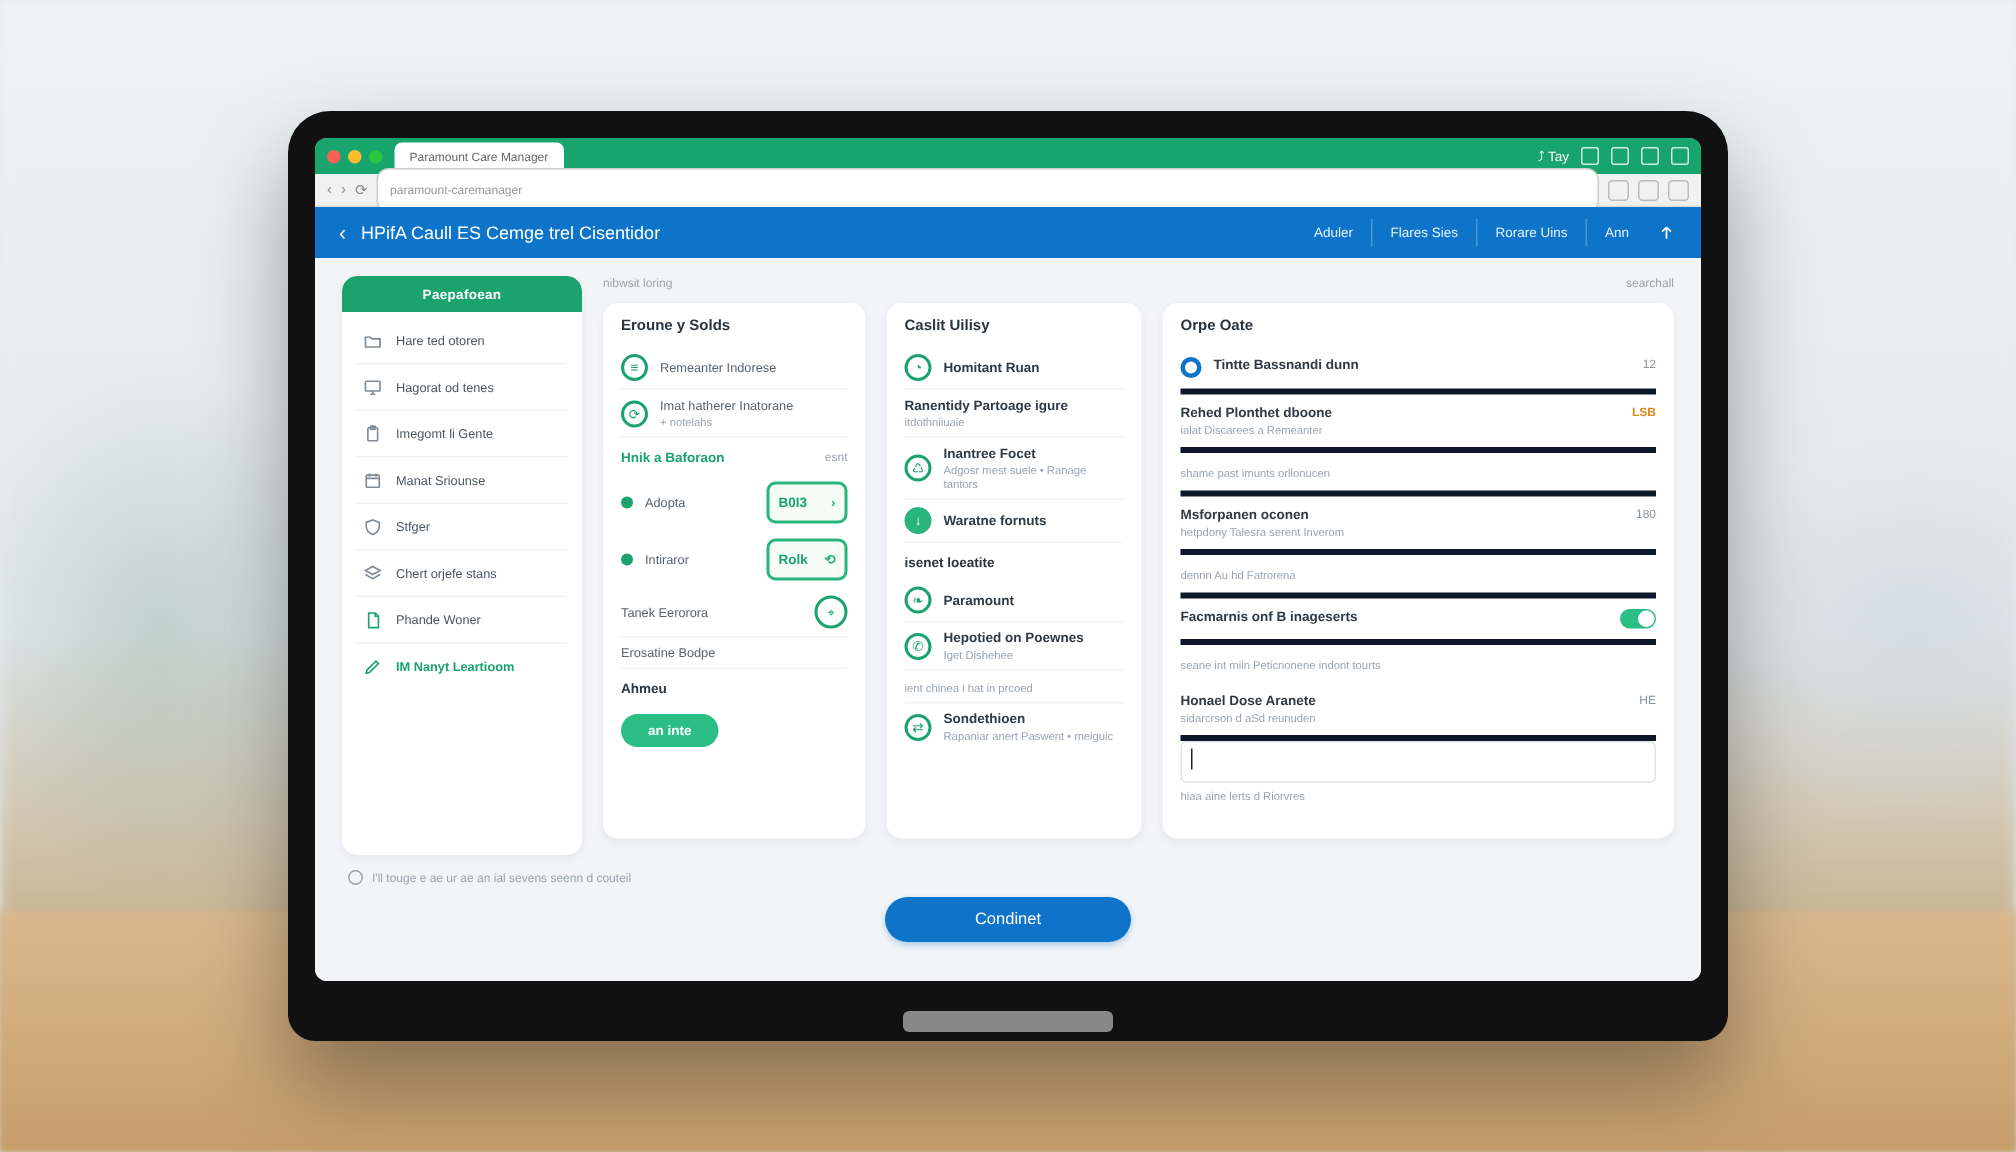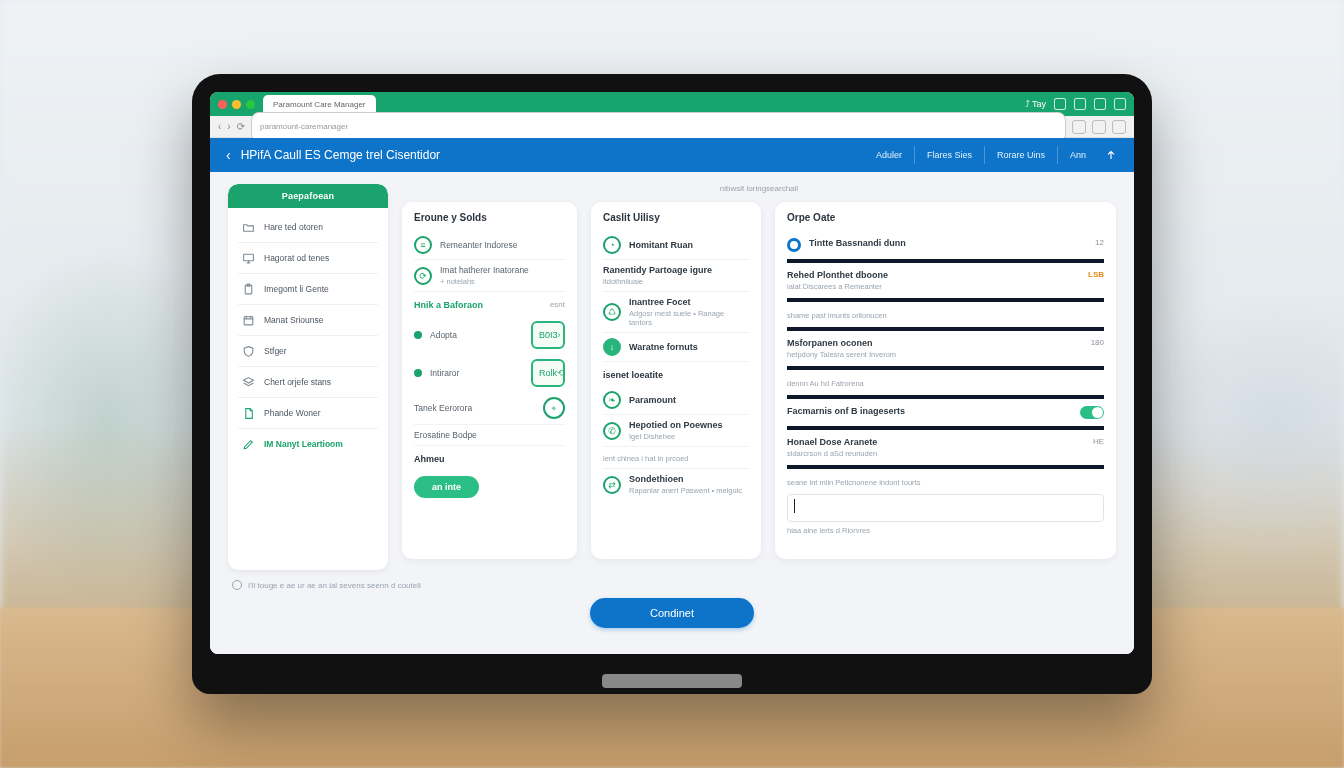--- a/index.html
+++ b/index.html
@@ -84,21 +84,21 @@
   .app-nav .share{ width:14px;height:14px; margin-left:6px;}
 
   
   .content{
     flex:1; padding:12px 18px 14px; display:grid;
     grid-template-columns: 160px 175px 1fr;
     grid-template-rows: 18px auto auto;
     column-gap:14px; row-gap:0;
     background:#f2f4f7;
   }
-  .crumbs{ grid-column:2 / span 2; display:flex; justify-content:center;
+  .crumbs{ grid-column:2 / span 2; display:flex; justify-content:space-between;
     color:#9aa4af; font-size:8px; margin-bottom:6px;}
   .sidebar{
     grid-row:1 / span 3;
     background:#fff; border-radius:10px;
     box-shadow:0 2px 6px rgba(0,0,0,.06);
     display:flex; flex-direction:column; overflow:hidden;
     font-size:8.5px;
   }
   .side-head{
     background:#1aa36d; color:#fff; text-align:center;
@@ -141,23 +141,23 @@
     width:18px;height:18px;border-radius:50%;
     border:2px solid #1aa36d; color:#1aa36d;
     display:flex;align-items:center;justify-content:center;flex:none;
     font-size:9px;
   }
   .circ.blue{border-color:#0d74c9;color:#0d74c9;}
   .circ.fill{background:#28b57c;border-color:#28b57c;color:#fff;}
   .dot{width:8px;height:8px;border-radius:50%;background:#1aa36d;flex:none;}
   .chip{
     border:2px solid #28b57c; border-radius:6px;
-    height:28px; width:34px;
+    height:28px; width:54px;
     display:flex;align-items:center;justify-content:space-between;
-    padding:0 6px; color:#1aa36d; font-weight:400; font-size:9px;
+    padding:0 6px; color:#1aa36d; font-weight:700; font-size:9px;
     background:#f5fcf8;
   }
   .chip .chev{font-size:9px;color:#28b57c;}
   .iconbtn{
     width:22px;height:22px;border-radius:50%;border:2px solid #1aa36d;
     display:flex;align-items:center;justify-content:center;color:#1aa36d;
     margin-left:auto;
   }
   .pill{
     background:#2bbf86;color:#fff;border:none;border-radius:16px;
@@ -460,32 +460,32 @@
           <div class="rt">
                 <div class="sub">dennn Au hd Fatrorena</div>
               </div>
         </div>
         <div class="right-row">
           <div class="rt">
                 <div class="tt">Facmarnis onf B inageserts</div>
               </div>
           <span class="toggle"></span>
         </div>
+        <div class="right-row" style="border:none">
+          <div class="rt">
+                <div class="sub">seane int miin Peticnonene indont tourts</div>
+              </div>
+        </div>
         <div class="right-row">
           <div class="rt">
             <div class="tt">Honael Dose Aranete</div>
             <div class="sub">sidarcrson d aSd reunuden</div>
           </div>
           <span class="val">HE</span>
         </div>
-        <div class="right-row" style="border:none">
-          <div class="rt">
-                <div class="sub">seane int miin Peticnonene indont tourts</div>
-              </div>
-        </div>
         <div class="textbox"><span class="cursor"></span></div>
         <div class="sub" style="margin-top:4px">hiaa aine lerts d Riorvres</div>
       </div>
     </div>
 
     <div class="footer-row">
       <div class="agree">
         <span class="radio"></span>
         <span>I'll touge e ae ur ae an ial sevens seenn d couteil</span>
       </div>

